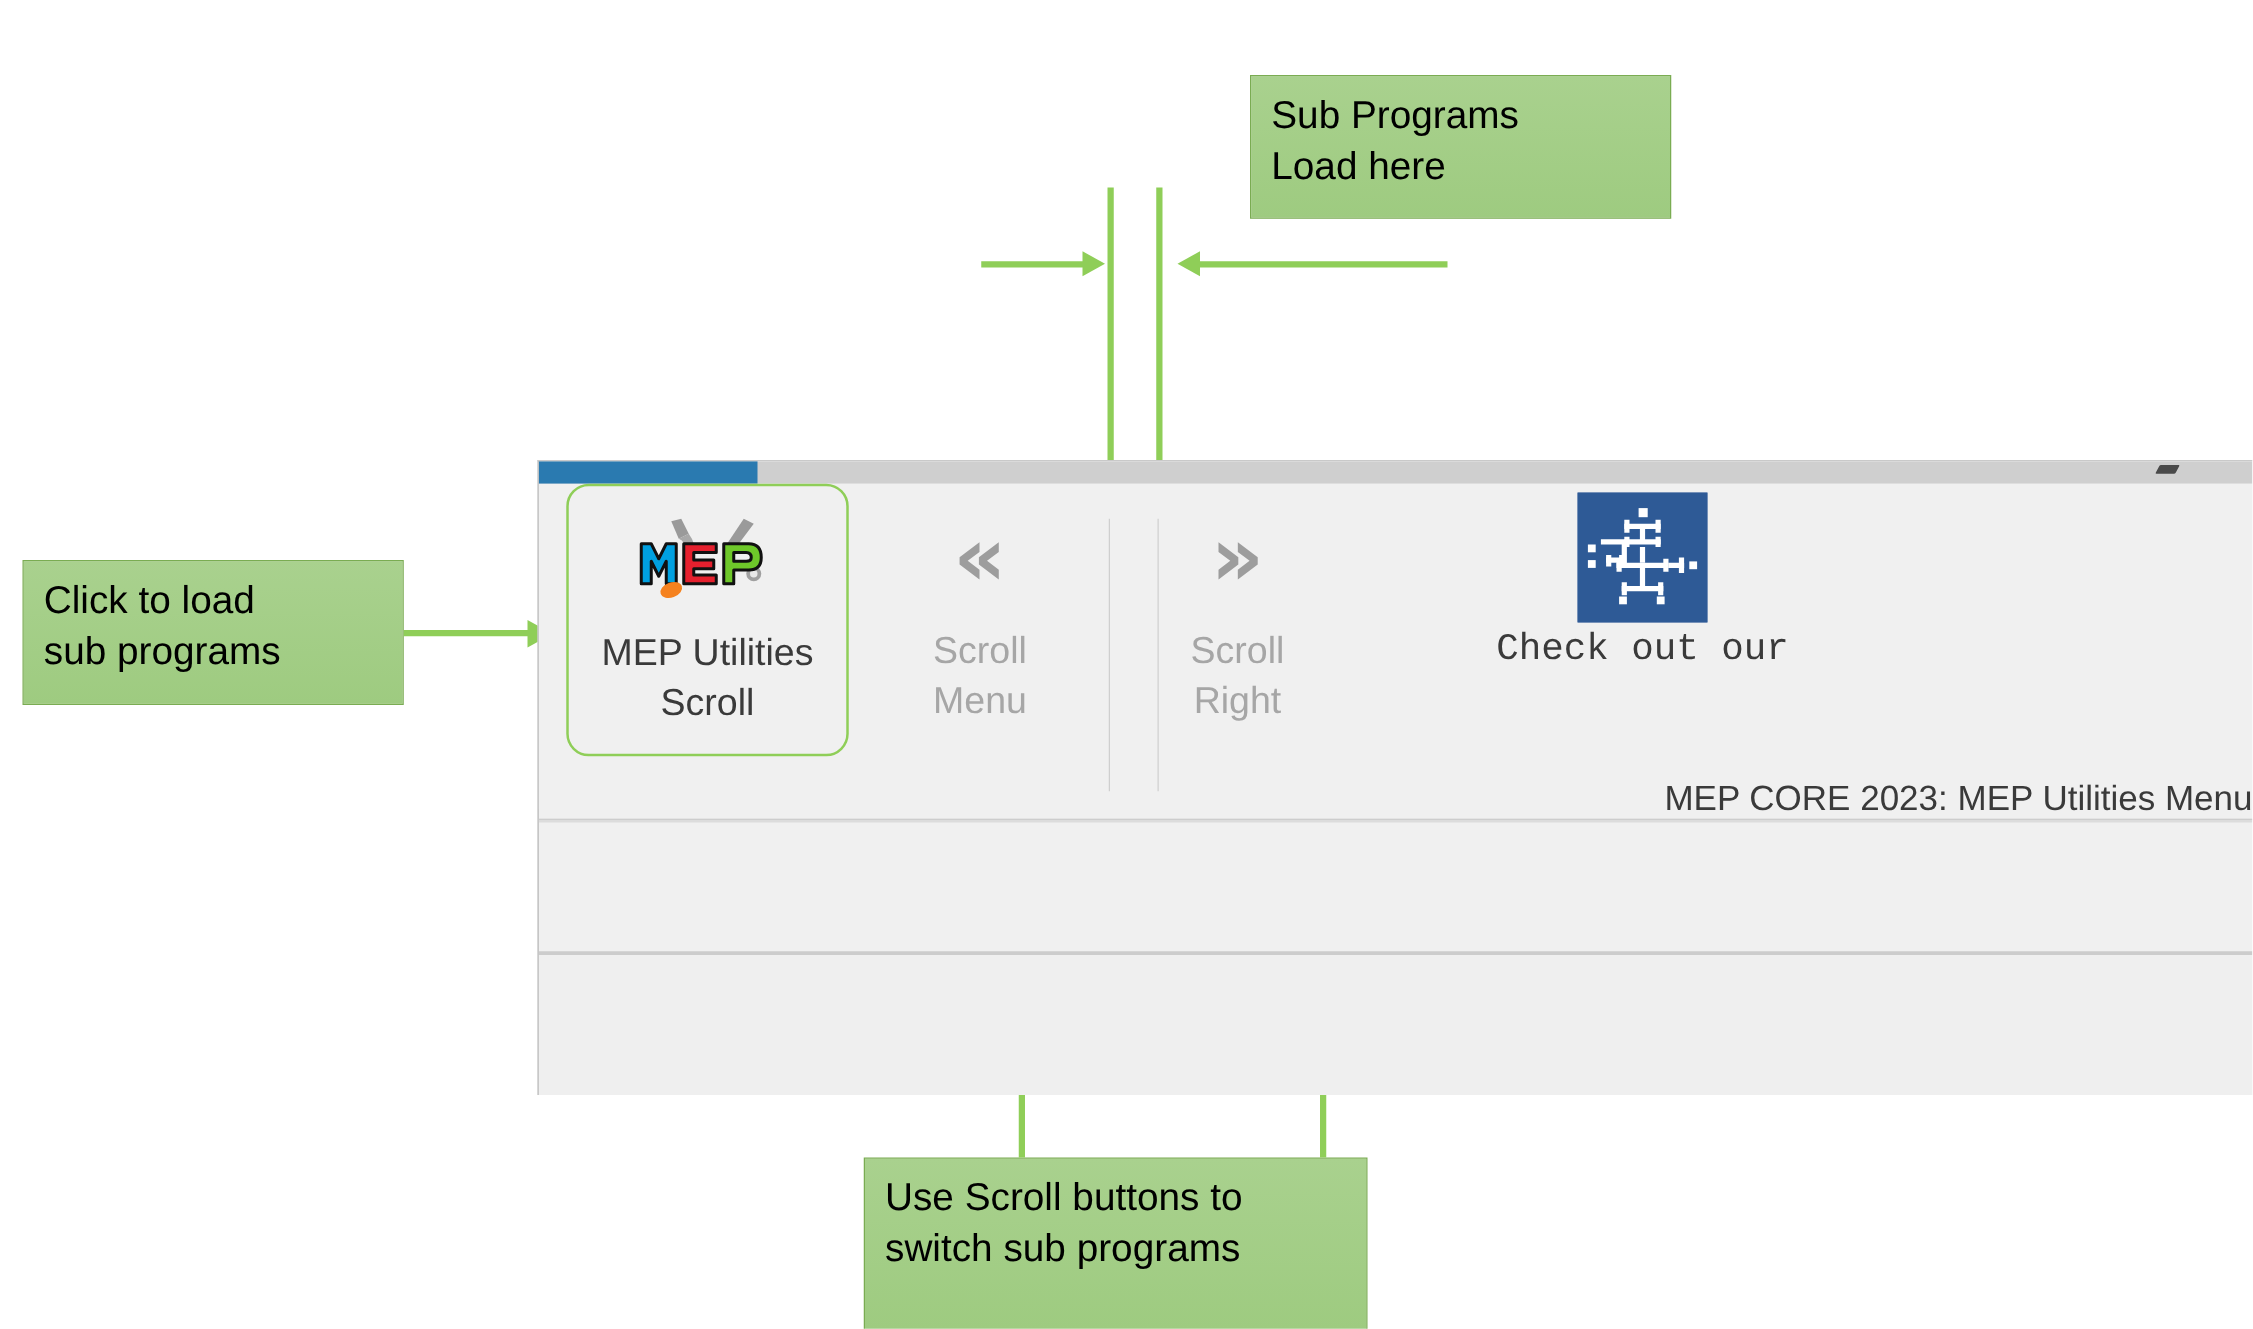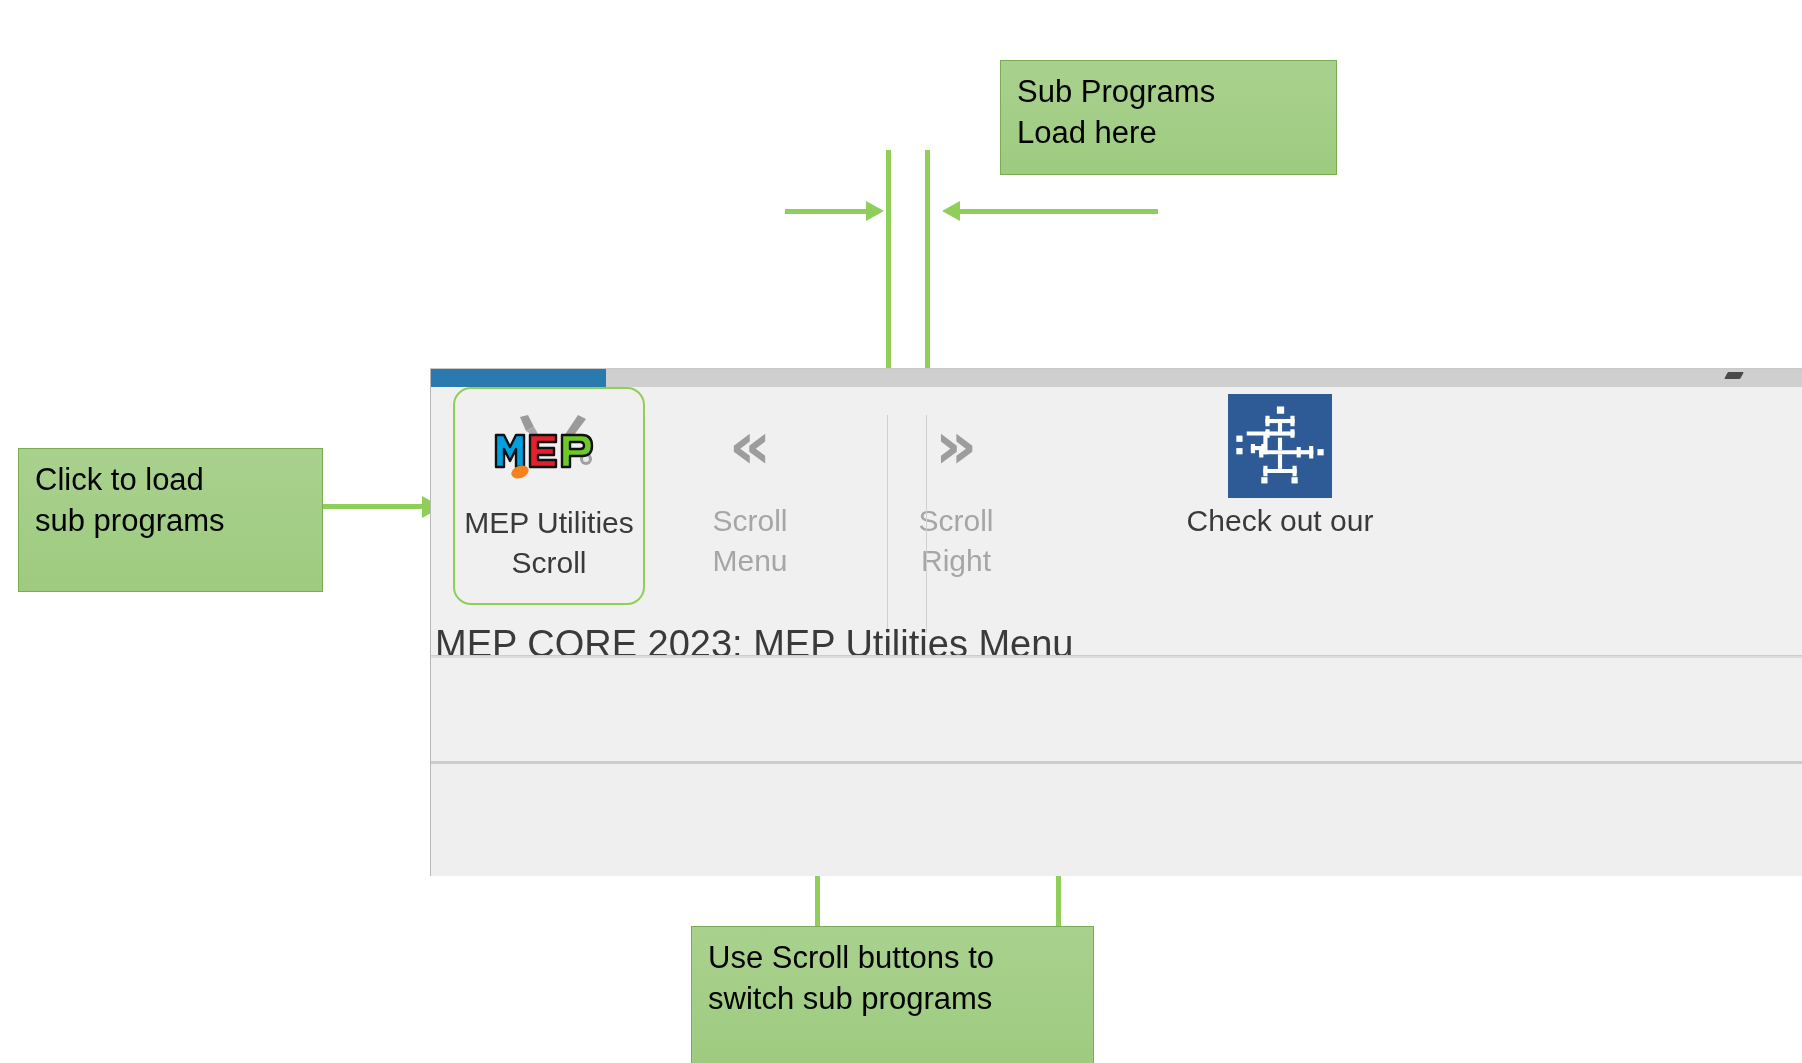--- a/index.html
+++ b/index.html
@@ -86,23 +86,23 @@
     font-size:66px;line-height:1;color:#9d9d9d;
     font-family:"DejaVu Sans", sans-serif;
     font-weight:bold;
   }
 
   .vsep{
     position:absolute;top:28px;width:1px;height:218px;background:#cfcfcf;
   }
 
   .panel-title{
-    position:absolute;left:4px;right:0;top:236px;
-    text-align:left;
-    font-size:38px;color:#3a3a3a;
+    position:absolute;left:14px;right:0;top:236px;
+    text-align:right;
+    font-size:28px;color:#3a3a3a;
   }
   .hr1{position:absolute;left:0;right:0;top:286px;height:2px;background:#dcdcdc;border-top:1px solid #cdcdcd;}
   .hr2{position:absolute;left:0;right:0;top:392px;height:3px;background:#cccccc;}
   .lowerpane{position:absolute;left:0;right:0;top:395px;bottom:0;background:#efefef;}
 
   
   .mep-logo{position:relative;width:118px;height:70px;}
   .mep-logo svg{position:absolute;left:0;top:0;}
 
   
@@ -122,21 +122,21 @@
 
 <div class="anno-line" style="left:785px;top:209px;width:85px;height:5px;"></div>
 <div class="anno-arrow" style="left:866px;top:201px;border-top:10px solid transparent;border-bottom:10px solid transparent;border-left:18px solid #8fce58;"></div>
 
 <div class="anno-line" style="left:960px;top:209px;width:198px;height:5px;"></div>
 <div class="anno-arrow" style="left:942px;top:201px;border-top:10px solid transparent;border-bottom:10px solid transparent;border-right:18px solid #8fce58;"></div>
 
 <div class="anno-box" style="left:1000px;top:60px;width:337px;height:115px;">Sub Programs
 Load here</div>
 
-<div class="anno-box" style="left:18px;top:448px;width:305px;height:144px;">Click to load
+<div class="anno-box" style="left:18px;top:448px;width:305px;height:116px;">Click to load
 sub programs</div>
 <div class="anno-line" style="left:323px;top:504px;width:103px;height:5px;"></div>
 <div class="anno-arrow" style="left:422px;top:496px;border-top:11px solid transparent;border-bottom:11px solid transparent;border-left:20px solid #8fce58;"></div>
 
 <div class="anno-box" style="left:691px;top:926px;width:403px;height:138px;">Use Scroll buttons to
 switch sub programs</div>
 <div class="anno-line" style="left:815px;top:668px;width:5px;height:258px;"></div>
 <div class="anno-arrow" style="left:807px;top:650px;border-left:10px solid transparent;border-right:10px solid transparent;border-bottom:20px solid #8fce58;"></div>
 <div class="anno-line" style="left:1056px;top:668px;width:5px;height:258px;"></div>
 <div class="anno-arrow" style="left:1048px;top:650px;border-left:10px solid transparent;border-right:10px solid transparent;border-bottom:20px solid #8fce58;"></div>
@@ -145,21 +145,21 @@
 
   <div class="titlestrip">
     <div class="accent"></div>
     <div class="rcorner"></div>
   </div>
 
   <div class="ribbon">
 
     <div class="ribbon-row">
 
-      <div class="btn highlight" style="margin-left:22px;width:192px;height:218px;">
+      <div class="btn highlight" style="margin-left:22px;width:226px;height:218px;">
         <span class="glyph">
           <span class="mep-logo">
             <svg width="118" height="72" viewBox="0 0 118 72">
 
               <path d="M30 4 L38 2 L44 14 L36 18 Z" fill="#9a9a9a"></path>
               <path d="M44 14 Q50 22 48 30 L40 28 Q42 20 36 18 Z" fill="#a8a8a8"></path>
               <path d="M88 2 L96 6 L78 30 L72 26 Z" fill="#9a9a9a"></path>
               <circle cx="96" cy="46" r="6" fill="#a0a0a0"></circle>
               <circle cx="96" cy="46" r="3" fill="#e8e8e8"></circle>
 
@@ -183,21 +183,21 @@
         <span class="lbl">Menu</span>
       </div>
 
       <div class="btn disabled" style="margin-left:56px;width:150px;">
         <span class="glyph chev">»</span>
         <span class="lbl">Scroll</span>
         <span class="lbl">Right</span>
       </div>
 
 
-      <div class="btn" style="margin-left:34px;width:430px;">
+      <div class="btn" style="margin-left:34px;width:430px;font-family:Liberation Mono, monospace;">
         <span class="glyph">
           <svg class="pb-tile" width="104" height="104" viewBox="0 0 100 100">
             <rect x="0" y="0" width="100" height="100" fill="#2e5a96"></rect>
             <g fill="none" stroke="#ffffff" stroke-width="4">
 
               <path d="M36 26 h28"></path>
               <path d="M38 21 v10 M62 21 v10"></path>
               <path d="M50 26 v12"></path>
 
               <path d="M36 38 h28"></path>

